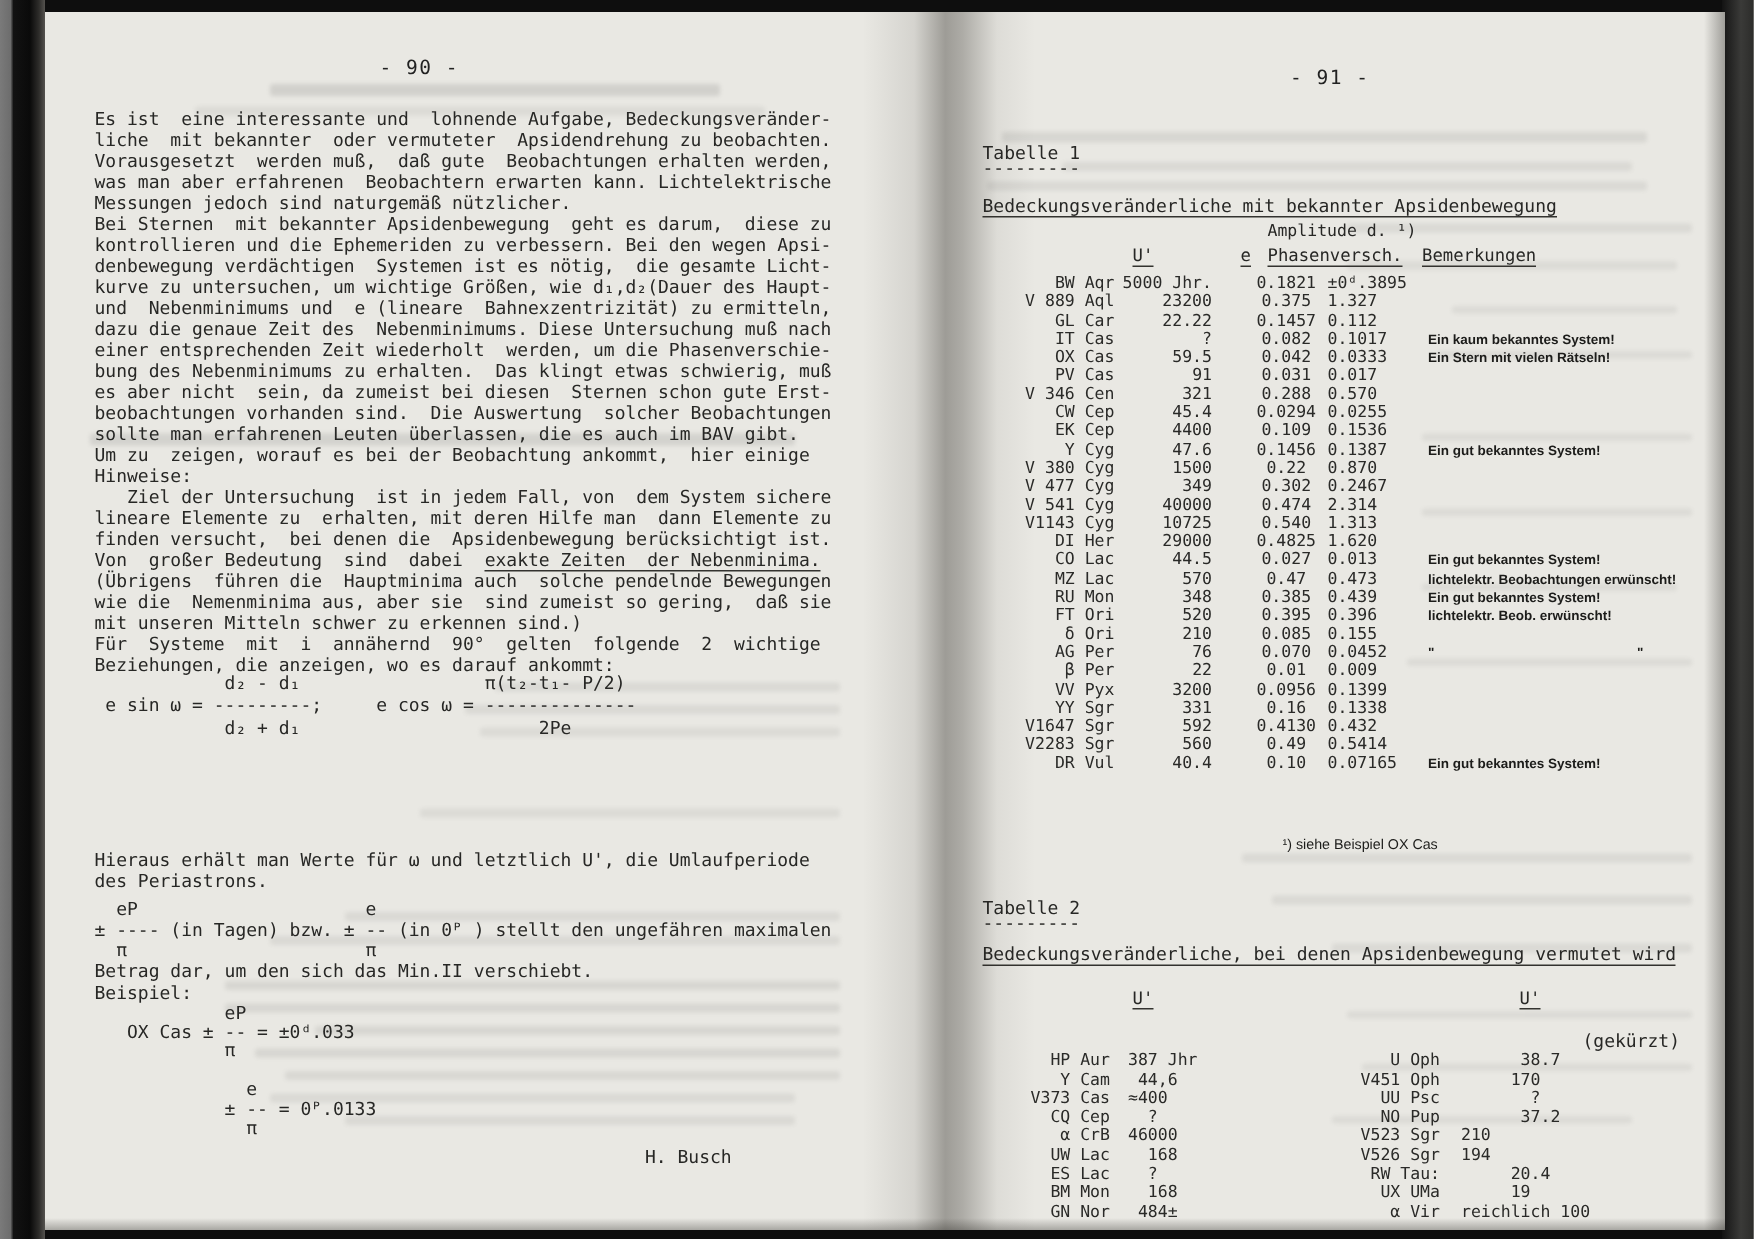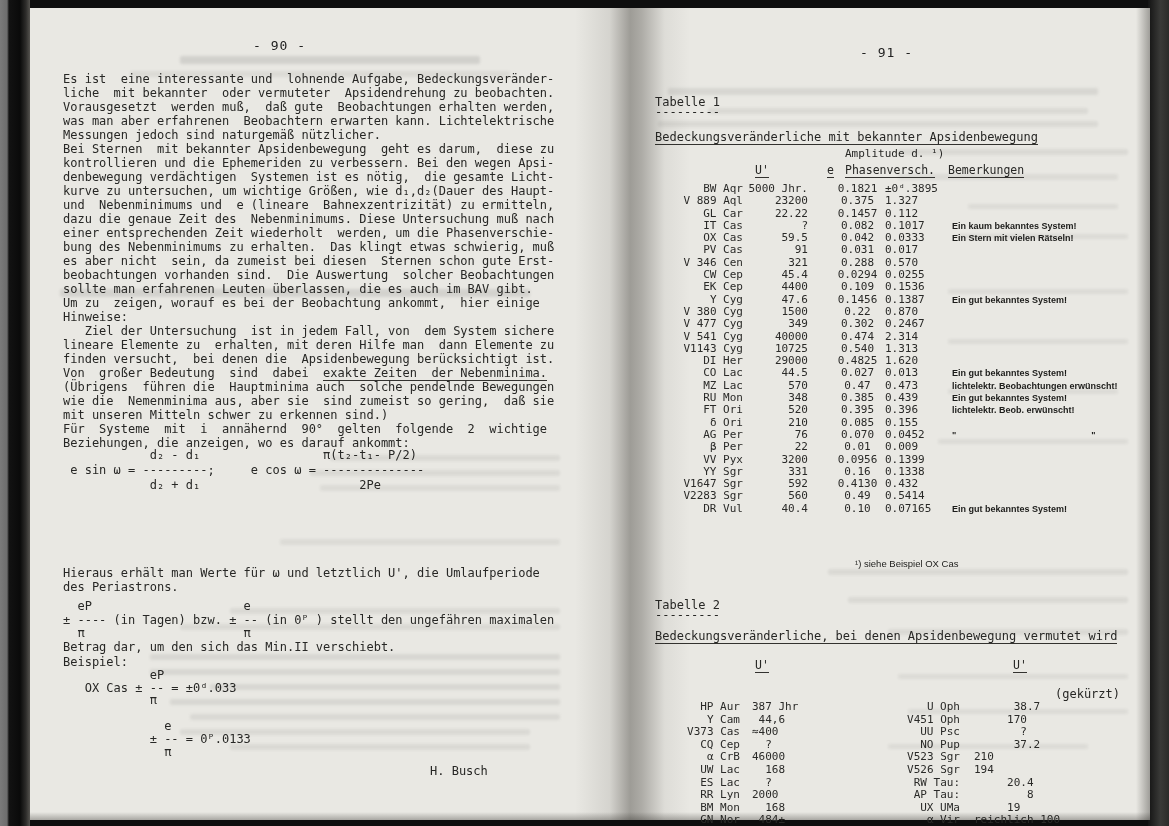--- a/index.html
+++ b/index.html
@@ -423,26 +423,20 @@
           <span class="t2-name2">V526 Sgr</span>
           <span class="t2-val2">194</span>
         </div>
         <div class="t2-row">
           <span class="t2-name">ES Lac</span>
           <span class="t2-val">  ?</span>
           <span class="t2-name2">RW Tau:</span>
           <span class="t2-val2">     20.4</span>
         </div>
         <div class="t2-row">
-          <span class="t2-name">RR Lyn</span>
-          <span class="t2-val">2000</span>
-          <span class="t2-name2">AP Tau:</span>
-          <span class="t2-val2">        8</span>
-        </div>
-        <div class="t2-row">
           <span class="t2-name">BM Mon</span>
           <span class="t2-val">  168</span>
           <span class="t2-name2">UX UMa</span>
           <span class="t2-val2">     19</span>
         </div>
         <div class="t2-row">
           <span class="t2-name">GN Nor</span>
           <span class="t2-val"> 484±</span>
           <span class="t2-name2">α Vir</span>
           <span class="t2-val2">reichlich 100</span>

